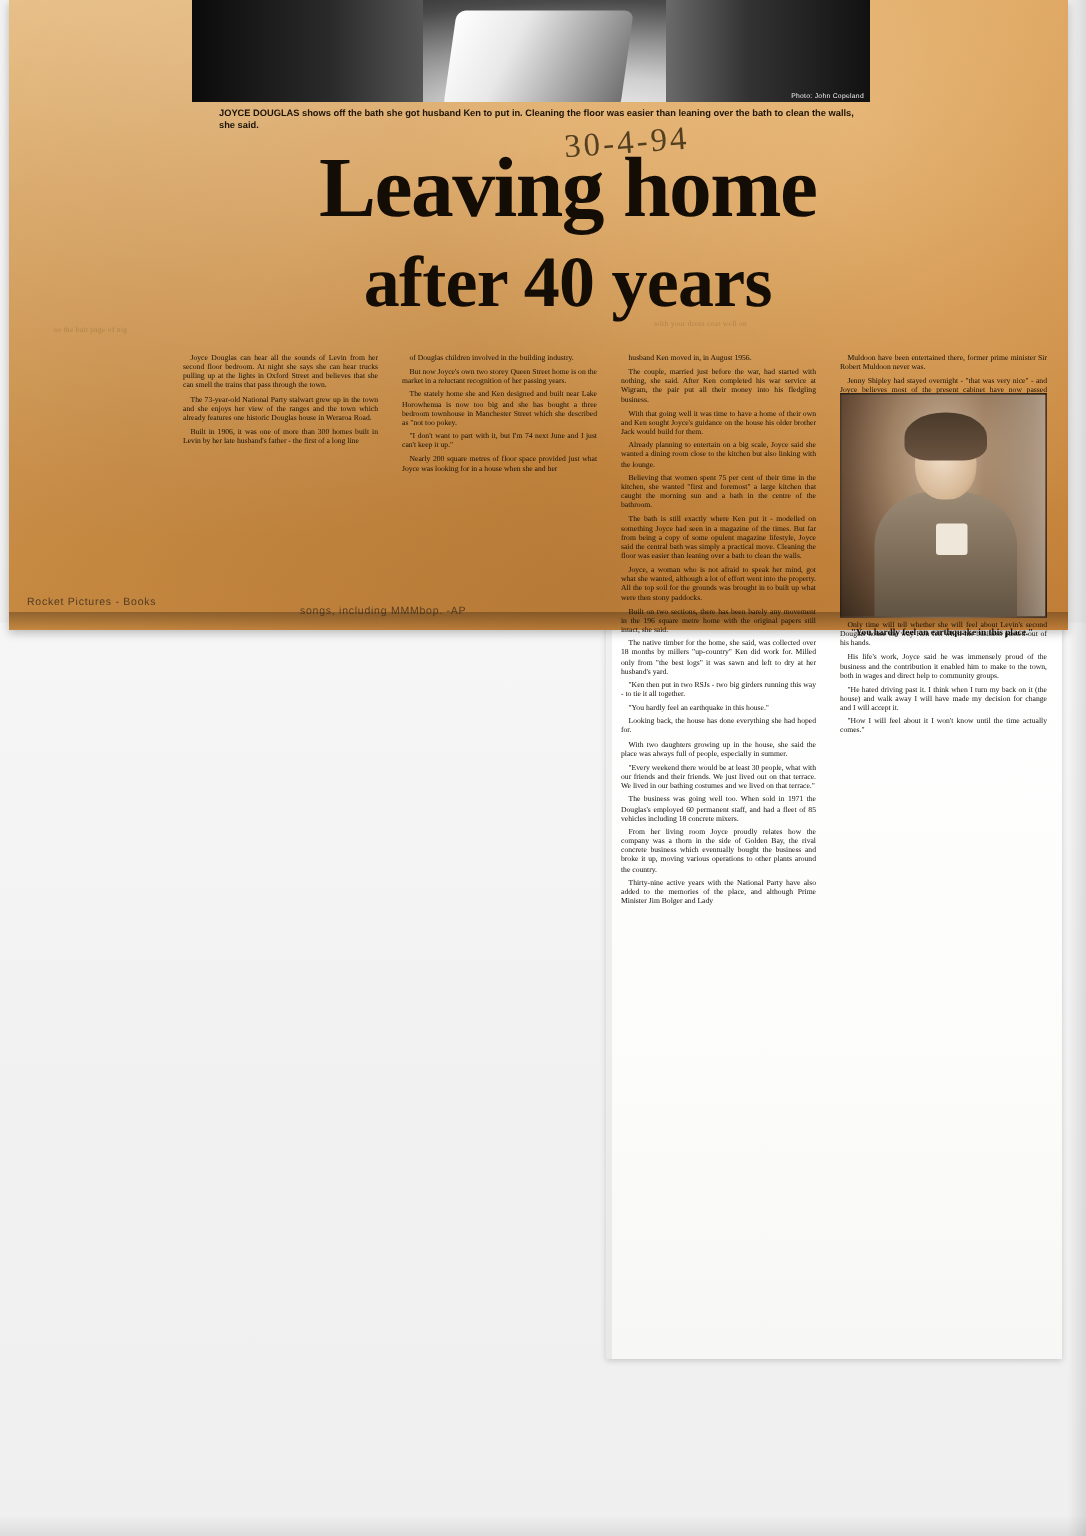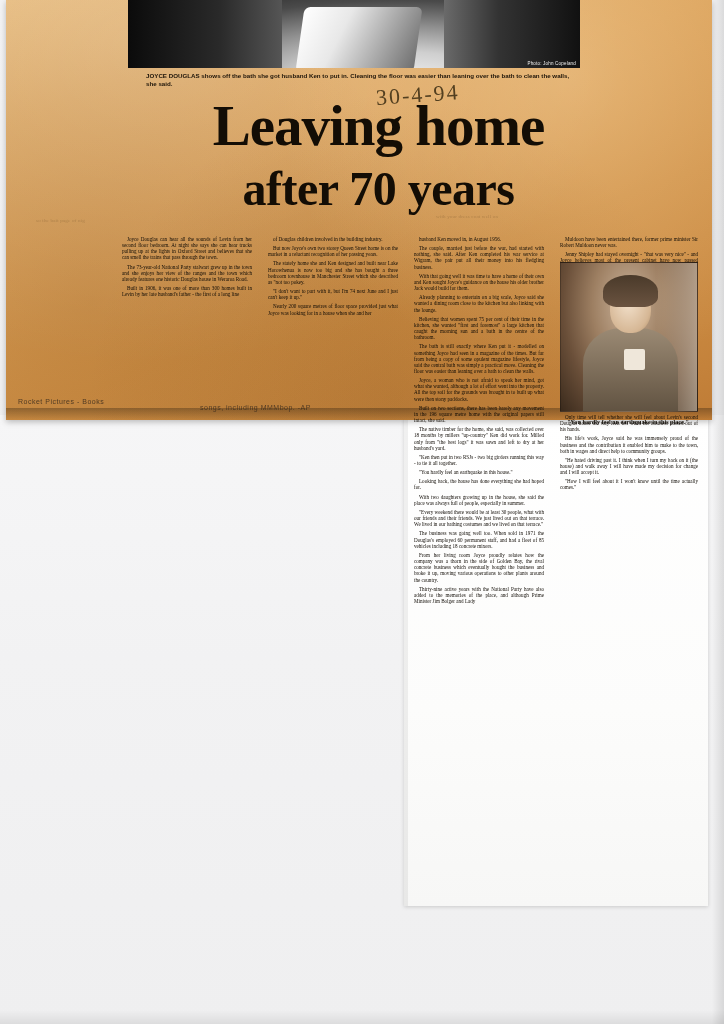--- a/index.html
+++ b/index.html
@@ -296,21 +296,21 @@
       <div class="dark-right"></div>
       <div class="photo-credit">Photo: John Copeland</div>
     </div>
 
     <div class="caption-top">JOYCE DOUGLAS shows off the bath she got husband Ken to put in. Cleaning the floor was easier than leaning over the bath to clean the walls, she said.</div>
 
     <div id="hand-date">30-4-94</div>
 
     <div id="headline">
       <div class="l1">Leaving home</div>
-      <div class="l2">after 70 years</div>
+      <div class="l2">after 40 years</div>
     </div>
 
     <div class="ghost" style="left:30px; top:218px; width:80px;">so the bait page of nig</div>
     <div class="ghost" style="left:430px; top:214px; width:180px;">with your dress coat well on</div>
   </div>
 
   <div id="fold-shadow"></div>
 
   <div id="spine">Rocket Pictures - Books</div>
   <div id="spine-right">songs, including MMMbop. -AP</div>

